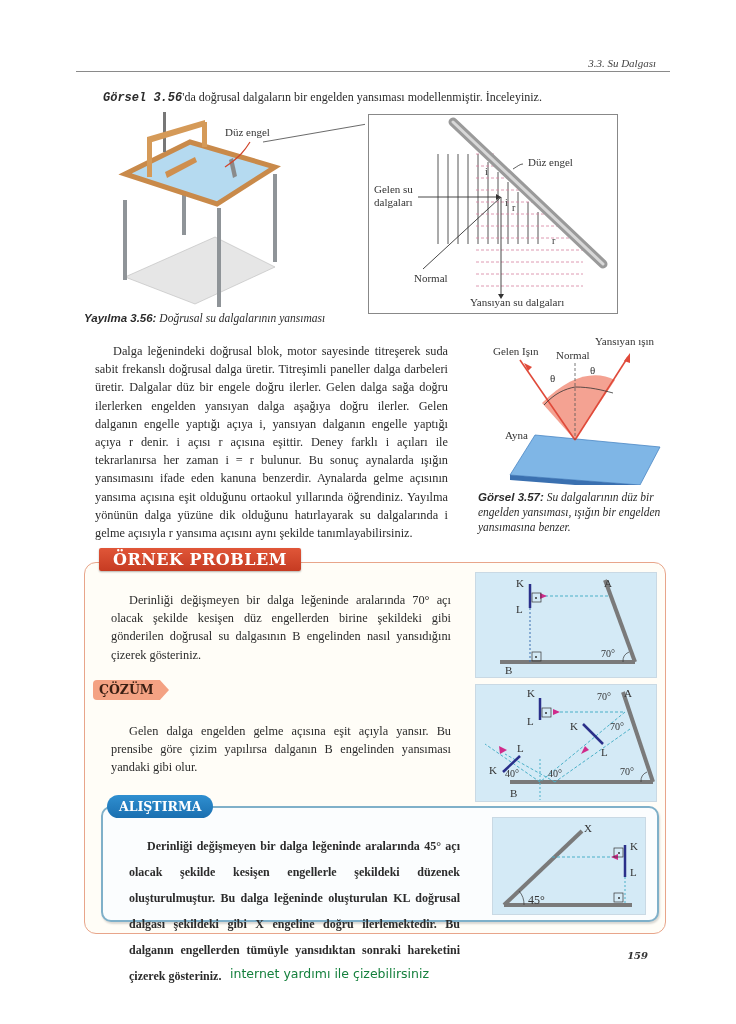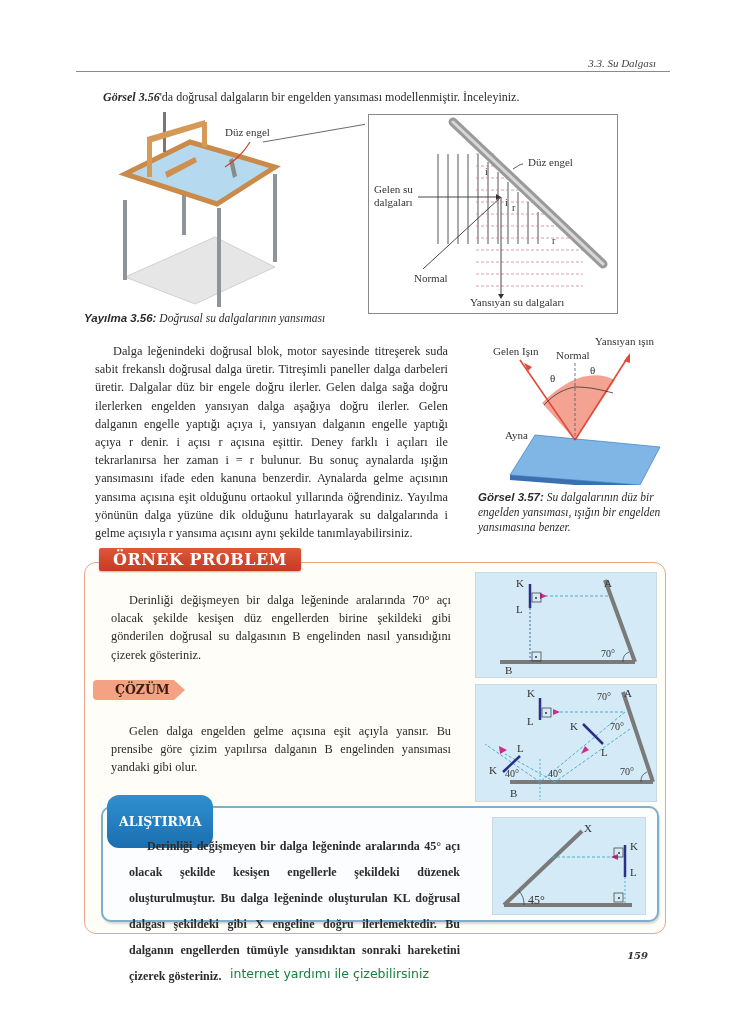--- a/index.html
+++ b/index.html
@@ -1,31 +1,31 @@
 <!DOCTYPE html>
 <html><head>
 <meta charset="utf-8">
 <style>
   html, body { margin:0; padding:0; background:#ffffff; }
   body { width:736px; height:1024px; position:relative; overflow:hidden; font-family:"DejaVu Serif", serif; color:#2b2b2b; }
   .abs { position:absolute; }
   .header-title { right:80px; top:57px; font-size:11px; font-style:italic; color:#444; font-family:"Liberation Serif", serif; }
   .header-rule { left:76px; top:71px; width:594px; height:1px; background:#8a8a8a; }
   .intro { left:103px; top:90px; font-size:12px; font-family:"Liberation Serif", serif; }
-  .intro b { font-family:Liberation Serif, serif; font-style:italic; }
+  .intro b { font-family:Liberation Mono, monospace; font-style:italic; }
   .caption { font-size:11.5px; font-style:italic; font-family:"Liberation Serif", serif; }
   .caption b { font-family:"Liberation Sans", sans-serif; font-style:italic; font-weight:bold; }
   .body-text { font-family:"Liberation Serif", serif; font-size:12.3px; line-height:18.2px; text-align:justify; }
   .body-text p { margin:11px; text-indent:18px; }
   .lbl { font-family:"Liberation Serif", serif; font-size:11px; color:#333; }
   .ornek-box { left:84px; top:562px; width:580px; height:370px; border:1.5px solid #e8a58a; border-radius:12px; background:#fffdf7; }
   .ornek-tab { left:99px; top:548px; padding:2px 14px; background:linear-gradient(#e05638,#c63b22); color:#fff; font-family:"DejaVu Serif", serif; font-weight:bold; font-size:16px; border-radius:2px; letter-spacing:0.5px; box-shadow:0 1px 2px rgba(0,0,0,0.3); }
-  .cozum-tab { left:93px; top:680px; width:70px; height:20px; background:#f4a283; clip-path:polygon(0 0, 88% 0, 100% 50%, 88% 100%, 0 100%); border-radius:4px; font-family:"DejaVu Serif", serif; font-weight:bold; font-size:12.5px; color:#3a1e12; padding-left:22px; line-height:20px; }
+  .cozum-tab { left:93px; top:680px; width:70px; height:20px; background:#f4a283; clip-path:polygon(0 0, 88% 0, 100% 50%, 88% 100%, 0 100%); border-radius:4px; font-family:"DejaVu Serif", serif; font-weight:bold; font-size:12.5px; color:#3a1e12; padding-left:6px; line-height:20px; }
   .alistirma-box { left:101px; top:806px; width:554px; height:112px; border:2px solid #7fb0c9; border-radius:10px; background:#fbfdfe; box-shadow:1px 2px 2px rgba(0,0,0,0.15); }
-  .alistirma-tab { left:107px; top:795px; padding:19px 12px; background:linear-gradient(#2f8fd0,#1a6fb0); color:#fff; font-family:"DejaVu Serif", serif; font-weight:bold; font-size:12.5px; border-radius:12px; }
+  .alistirma-tab { left:107px; top:795px; padding:4px 12px; background:linear-gradient(#2f8fd0,#1a6fb0); color:#fff; font-family:"DejaVu Serif", serif; font-weight:bold; font-size:12.5px; border-radius:12px; }
   .fig-panel { background:#d4eaf6; border:1px solid #c9d9e4; }
   .handwrite { left:230px; top:966px; color:#15803d; font-family:"DejaVu Sans", sans-serif; font-size:12.5px; }
   .page-num { right:88px; top:950px; font-family:"DejaVu Serif", serif; font-weight:bold; font-style:italic; font-size:10px; color:#333; }
 </style>
 </head>
 <body>
 
 <div class="abs header-title">3.3. Su Dalgası</div>
 <div class="abs header-rule"></div>
 

